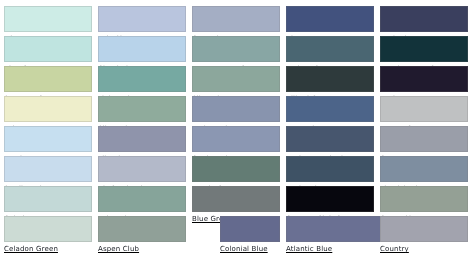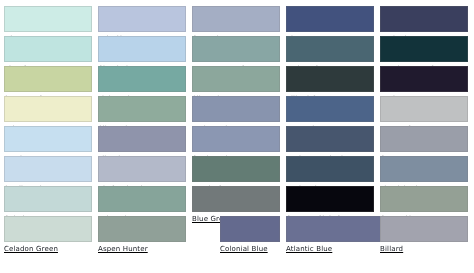--- a/index.html
+++ b/index.html
@@ -186,27 +186,27 @@
     <div class="swatch-cell" style="left: 380px; top: 186px; width: 88px;">
       <div class="swatch-color" style="background: rgb(148, 160, 149); height: 26px;"></div>
       <div class="swatch-label" style="color: rgb(32, 36, 43);">Green Slate</div>
     </div>
     <div class="swatch-cell" style="left: 4px; top: 216px; width: 88px;">
       <div class="swatch-color" style="background: rgb(204, 219, 212); height: 26px;"></div>
       <div class="swatch-label" style="color: rgb(32, 36, 43);">Celadon Green</div>
     </div>
     <div class="swatch-cell" style="left: 98px; top: 216px; width: 88px;">
       <div class="swatch-color" style="background: rgb(144, 160, 152); height: 26px;"></div>
-      <div class="swatch-label" style="color: rgb(32, 36, 43);">Aspen Hunter</div>
+      <div class="swatch-label" style="color: rgb(32, 36, 43);">Aspen Club</div>
     </div>
     <div class="swatch-cell" style="left: 192px; top: 216px; width: 88px; padding-left: 28px;">
       <div class="swatch-color" style="background: rgb(100, 106, 142); height: 26px;"></div>
       <div class="swatch-label" style="color: rgb(32, 36, 43);">Colonial Blue</div>
     </div>
     <div class="swatch-cell" style="left: 286px; top: 216px; width: 97px;">
       <div class="swatch-color" style="background: rgb(106, 112, 147); height: 26px;"></div>
       <div class="swatch-label" style="color: rgb(32, 36, 43);">Atlantic Blue</div>
     </div>
     <div class="swatch-cell" style="left: 380px; top: 216px; width: 88px;">
       <div class="swatch-color" style="background: rgb(162, 163, 174); height: 26px;"></div>
-      <div class="swatch-label" style="color: rgb(32, 36, 43);">Billard</div>
+      <div class="swatch-label" style="color: rgb(32, 36, 43);">Country</div>
     </div>
   </div>
 
 </body></html>

